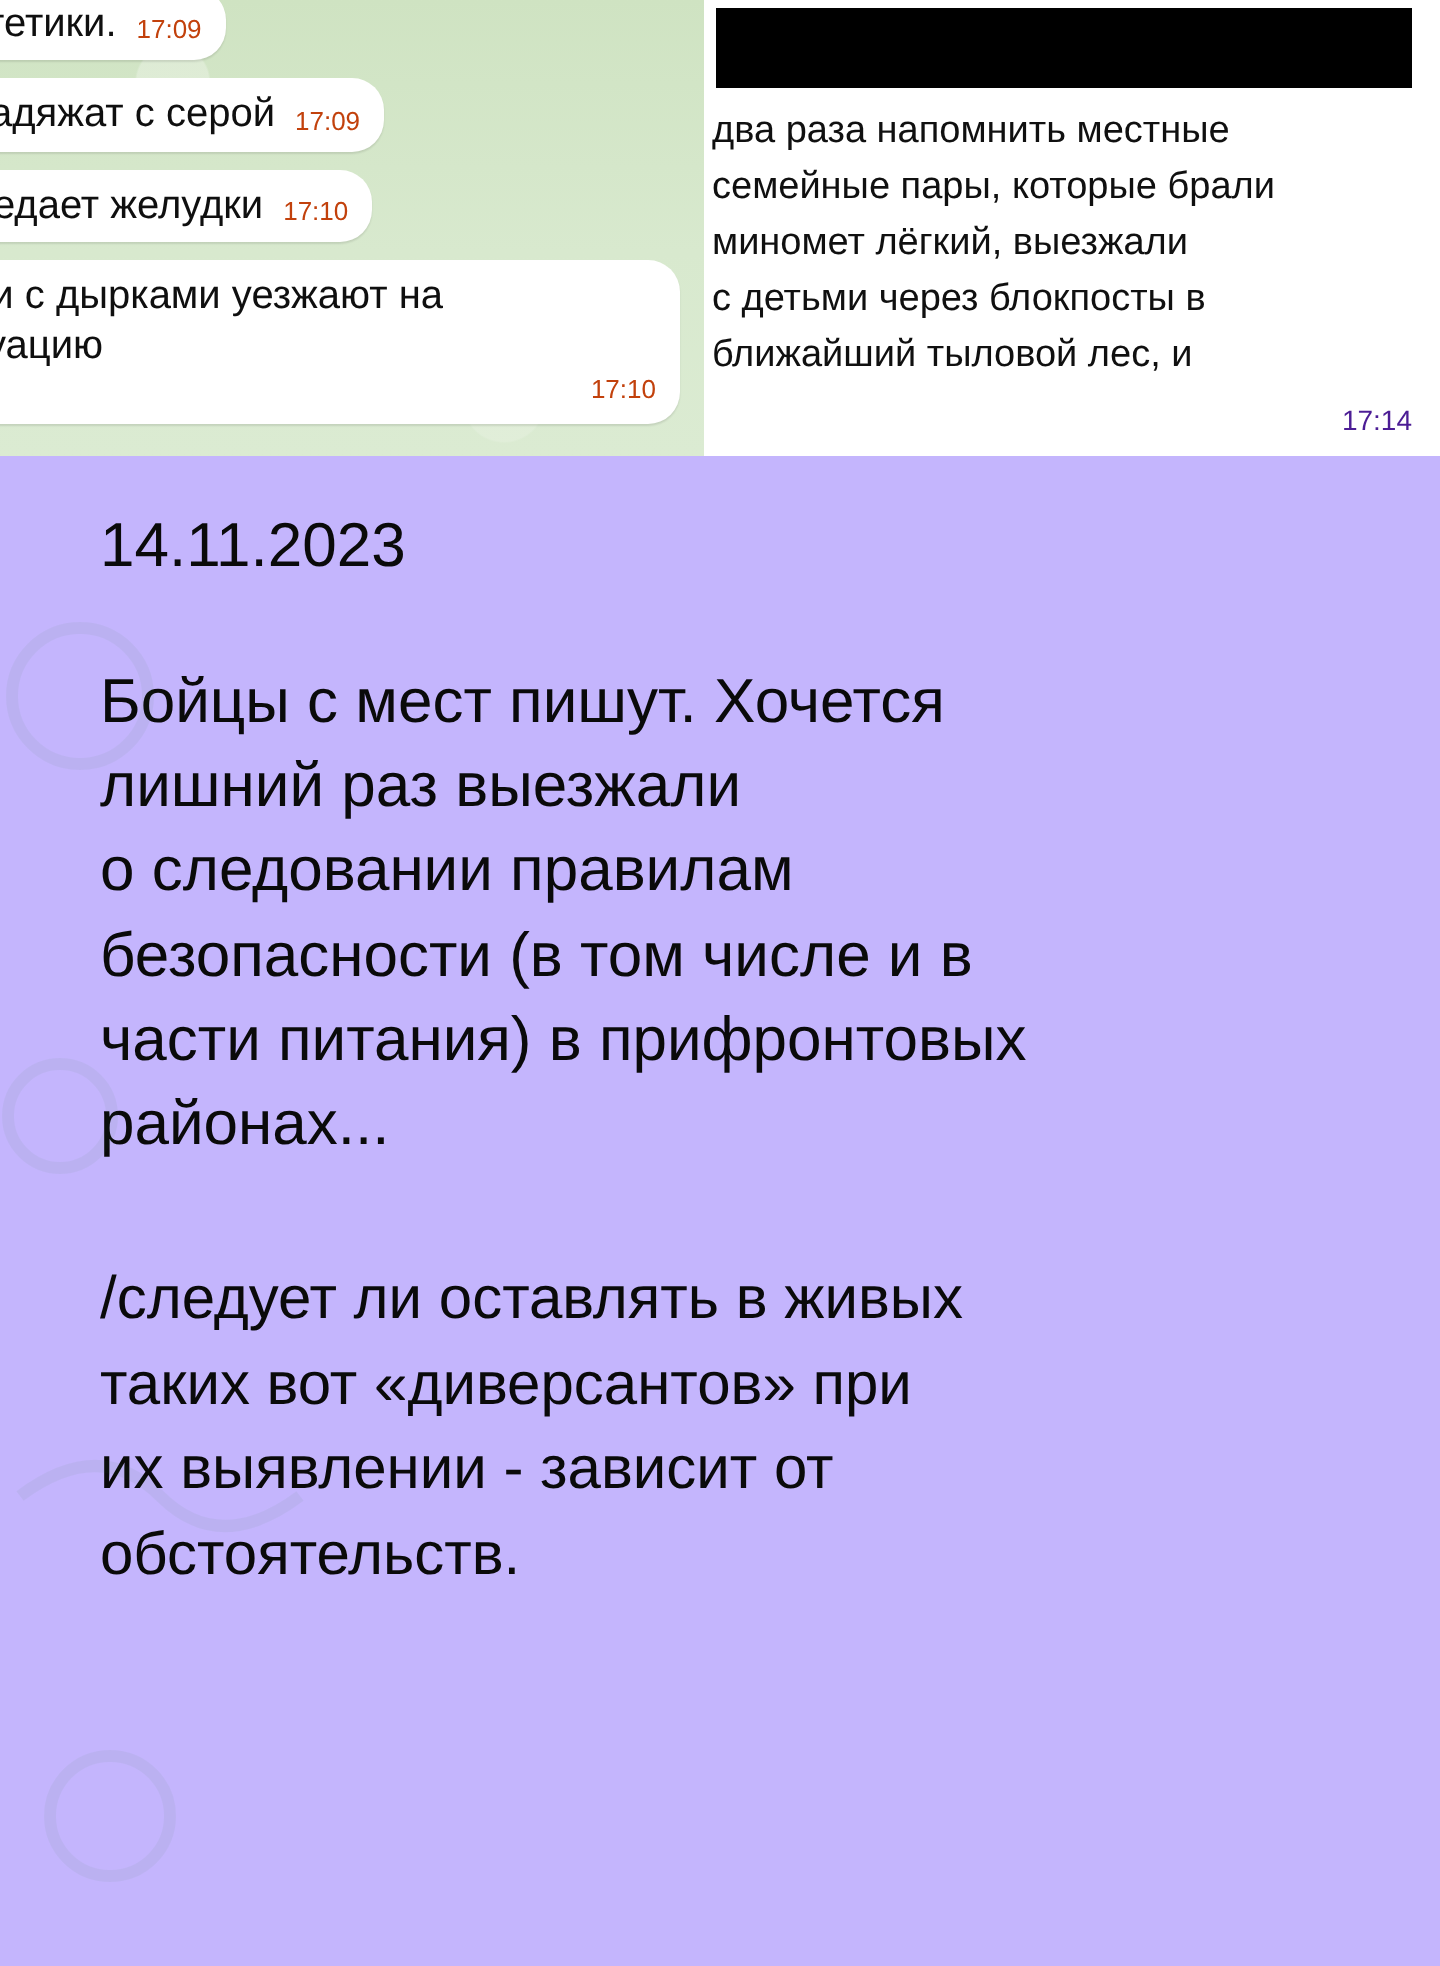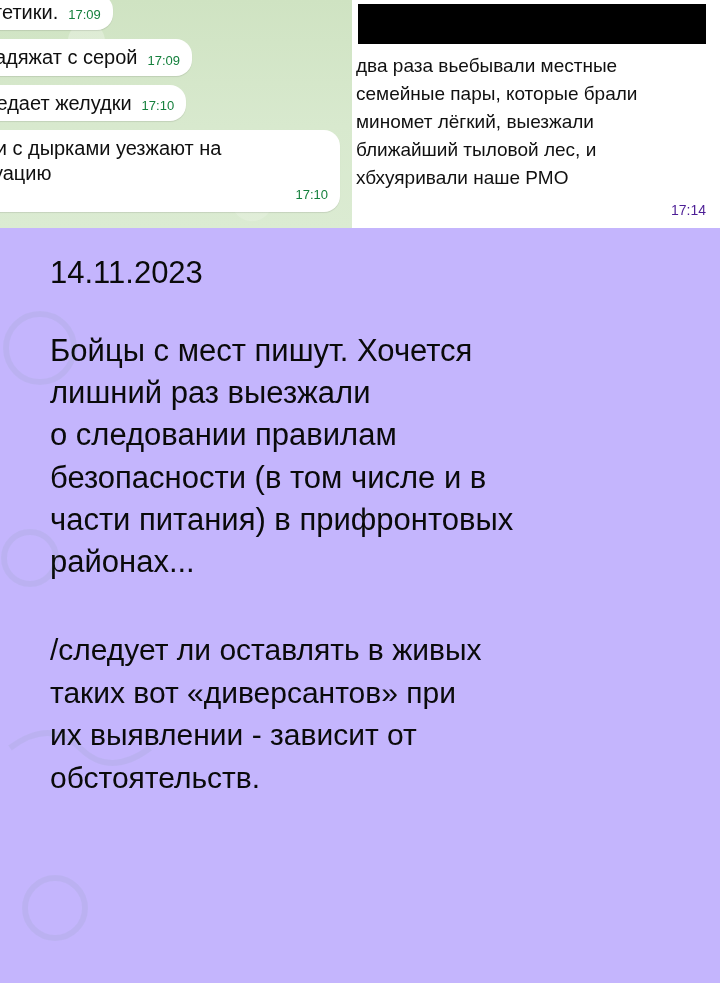--- a/index.html
+++ b/index.html
@@ -55,21 +55,21 @@
     max-width: 360px;
   }
   .bubble .btext {
     font-size: 20px;
     color: #0f0f0f;
     line-height: 1.22;
     white-space: pre-wrap;
   }
   .bubble .btime {
     font-size: 13px;
-    color: #15803d;
+    color: #c2410c;
     white-space: nowrap;
     padding-bottom: 2px;
   }
   .bubble.multiline {
     display: block;
     position: relative;
     padding-bottom: 8px;
   }
   .bubble.multiline .btext { display: block; }
   .bubble.multiline .btime {
@@ -176,25 +176,25 @@
     <div class="bubble multiline">
       <span class="btext">ди с дырками уезжают на
 куацию</span>
       <span class="btime">17:10</span>
     </div>
   </div>
 
   <div class="right-card">
     <div class="redaction"></div>
     <div class="right-lines">
-      <div class="rline">два раза вьебывали местные</div>
+      <div class="rline">два раза напомнить местные</div>
       <div class="rline">семейные пары, которые брали</div>
       <div class="rline">миномет лёгкий, выезжали</div>
+      <div class="rline">с детьми через блокпосты в</div>
       <div class="rline">ближайший тыловой лес, и</div>
-      <div class="rline">хбхуяривали наше РМО</div>
     </div>
     <div class="right-time">17:14</div>
   </div>
 </div>
 
 <div class="article">
   <svg class="doodles" viewBox="0 0 720 755" preserveAspectRatio="none">
     <circle cx="40" cy="120" r="34" fill="none" stroke="#2e7d32" stroke-width="6"></circle>
     <circle cx="30" cy="330" r="26" fill="none" stroke="#2e7d32" stroke-width="6"></circle>
     <path d="M10 520 q40 -30 70 0 t70 0" fill="none" stroke="#2e7d32" stroke-width="6"></path>

